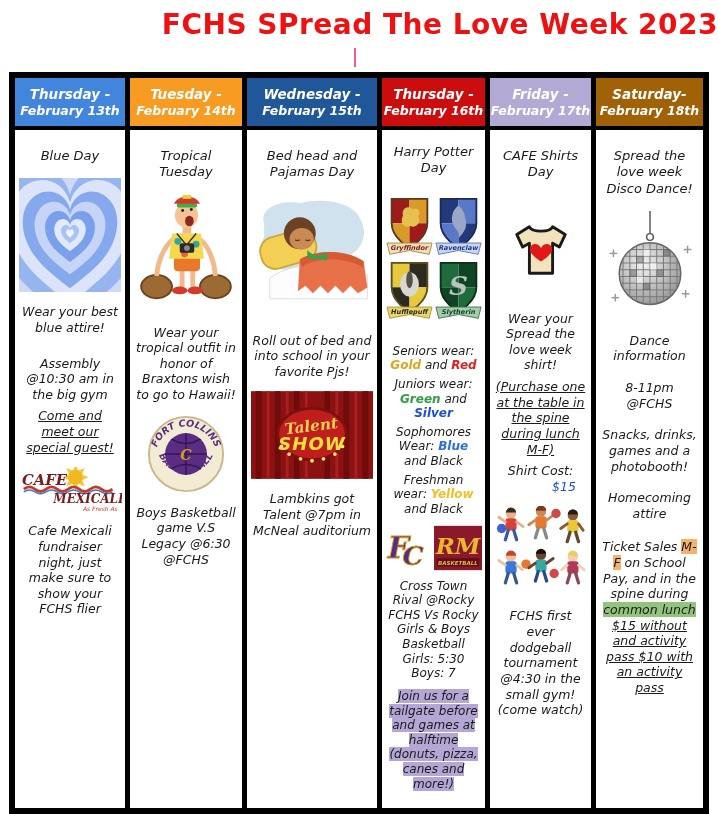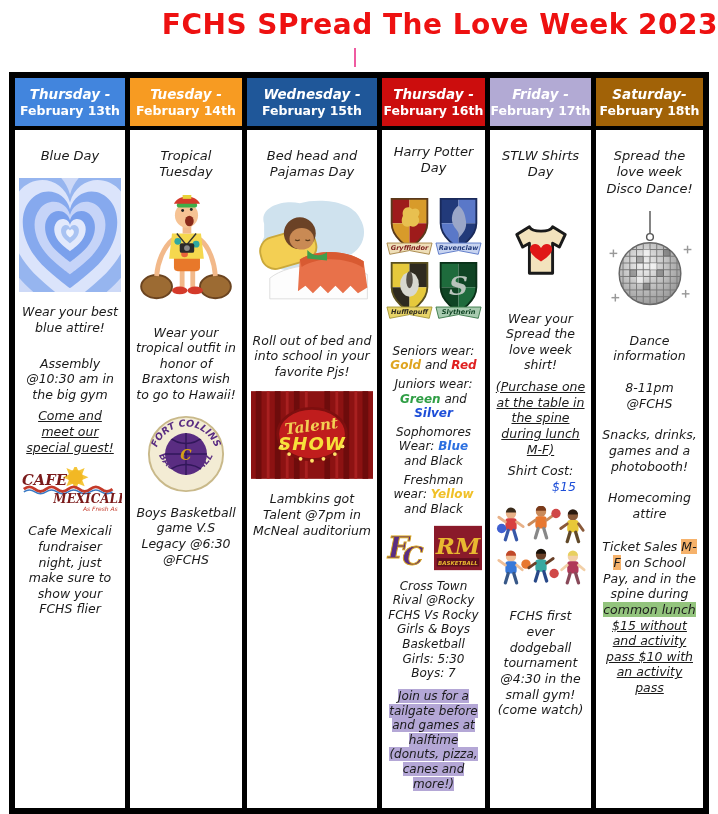--- a/index.html
+++ b/index.html
@@ -16,21 +16,21 @@
     position:absolute;top:72px;left:9px;box-sizing:border-box;height:742px;width:700px;
     background:#000;padding:6px;display:grid;gap:5px;
     grid-template-columns:110px 112px 130px 103px 101px 107px;
   }
   .col{display:flex;flex-direction:column;gap:4px;min-width:0;}
   .col-header{
     height:48px;display:flex;flex-direction:column;align-items:center;justify-content:center;
     color:#fff;text-align:center;line-height:1.25;
   }
   .col-header .day{font-weight:bold;font-style:italic;font-size:13.5px;}
-  .col-header .date{font-size:12.5px;font-weight:bold;}
+  .col-header .date{font-size:12.5px;font-weight:bold;font-style:italic;}
   .col-body{
     background:#fff;flex:1;padding:6px 4px;display:flex;flex-direction:column;align-items:center;
     text-align:center;font-size:12.5px;line-height:1.25;font-style:italic;overflow:hidden;min-width:0;
   }
   .theme{font-size:13px;margin:12px 2px 8px;font-weight:500;}
   .txt{margin:6px 1px;}
   .u{text-decoration:underline;}
   .img{margin:6px 0;flex-shrink:0;}
   .c-gold{color:#dfa41f;font-weight:bold;}
   .c-red{color:#e02020;font-weight:bold;}
@@ -322,21 +322,21 @@
         <div class="txt"><span class="hl-purple">Join us for a tailgate before and games at halftime (donuts, pizza, canes and more!)</span></div>
       </div>
     </div>
 
     <div class="col">
       <div class="col-header" style="background: rgb(178, 170, 212);">
         <div class="day">Friday -</div>
         <div class="date">February 17th</div>
       </div>
       <div class="col-body">
-        <div class="theme">STLW Shirts Day</div>
+        <div class="theme">CAFE Shirts Day</div>
         <svg class="img" style="margin-top:32px" viewBox="0 0 64 60" width="62" height="58">
           <path d="M20 6 L7 14 L13 27 L20 23 L20 54 L44 54 L44 23 L51 27 L57 14 L44 6 C41 12 23 12 20 6 Z" fill="#f3e3bd" stroke="#1a1a1a" stroke-width="3" stroke-linejoin="round"></path>
           <path d="M32 28 C30 23 23 22 21 27 C19 31 23 36 32 42 C41 36 45 31 43 27 C41 22 34 23 32 28 Z" fill="#e01818"></path>
         </svg>
         <div class="txt" style="margin-top:26px">Wear your Spread the love week shirt!</div>
         <div class="txt u" style="margin-top:0">(Purchase one at the table in the spine during lunch M-F)</div>
         <div class="txt" style="margin-top:0"><span>Shirt Cost: </span><span class="c-price">$15</span></div>
         <svg class="img" viewBox="0 0 96 96" width="92" height="90">
           <g>
             <circle cx="16" cy="8" r="5.5" fill="#e8b188"></circle>

